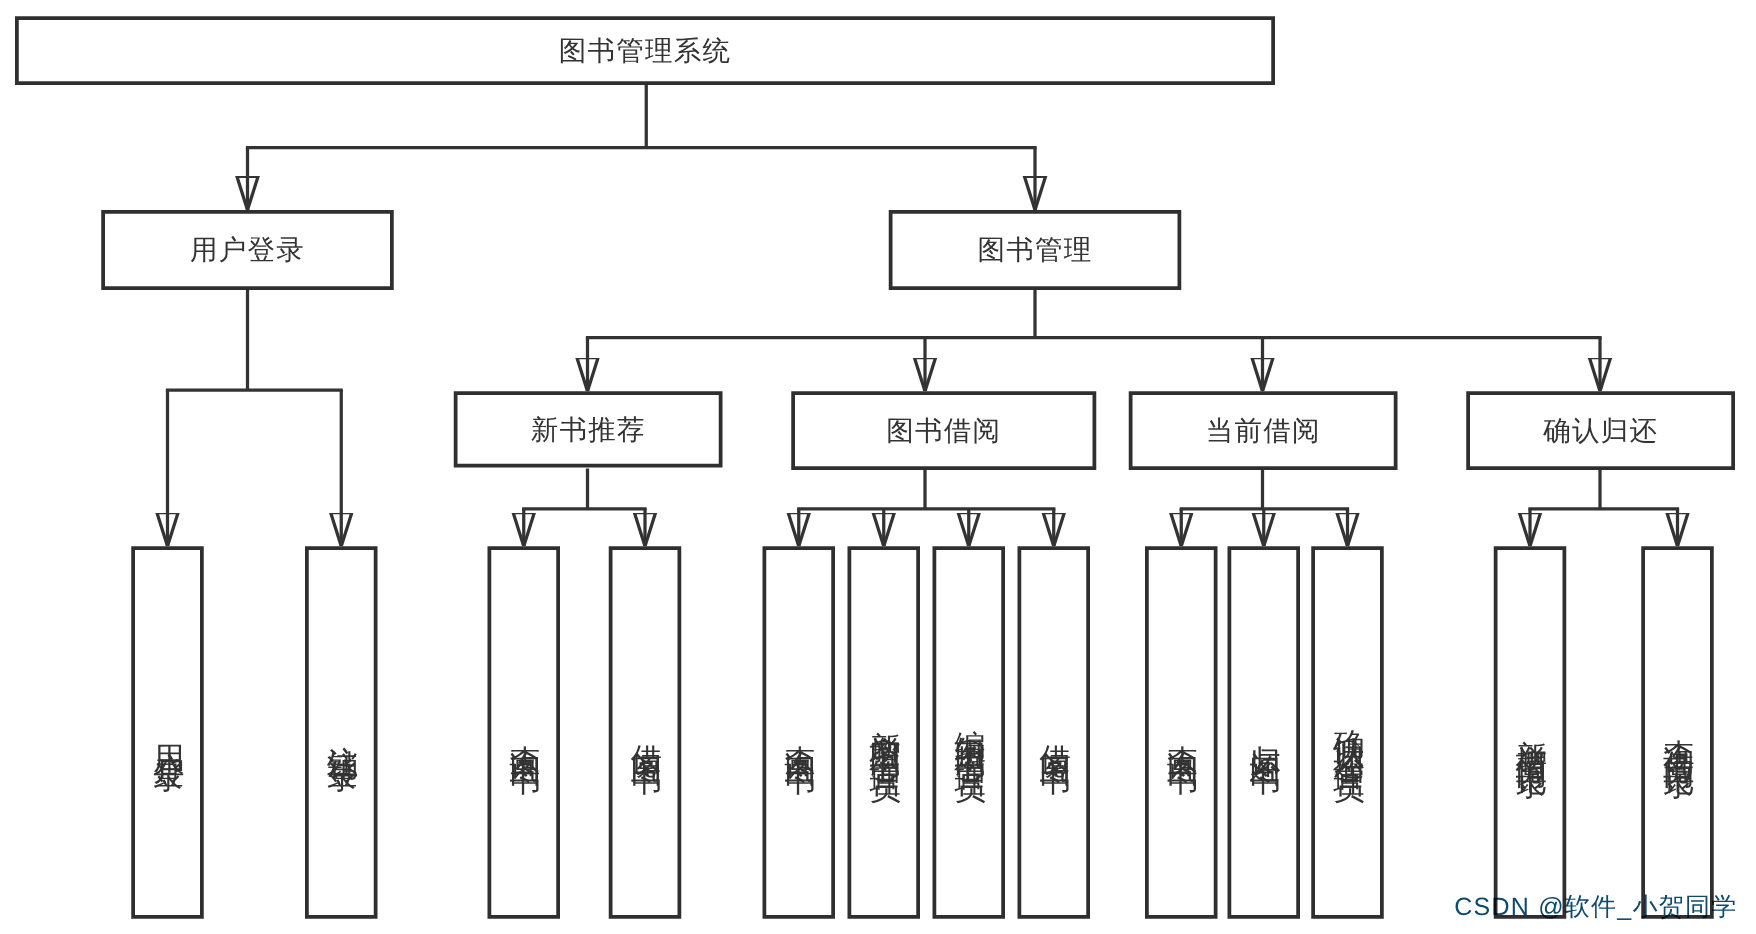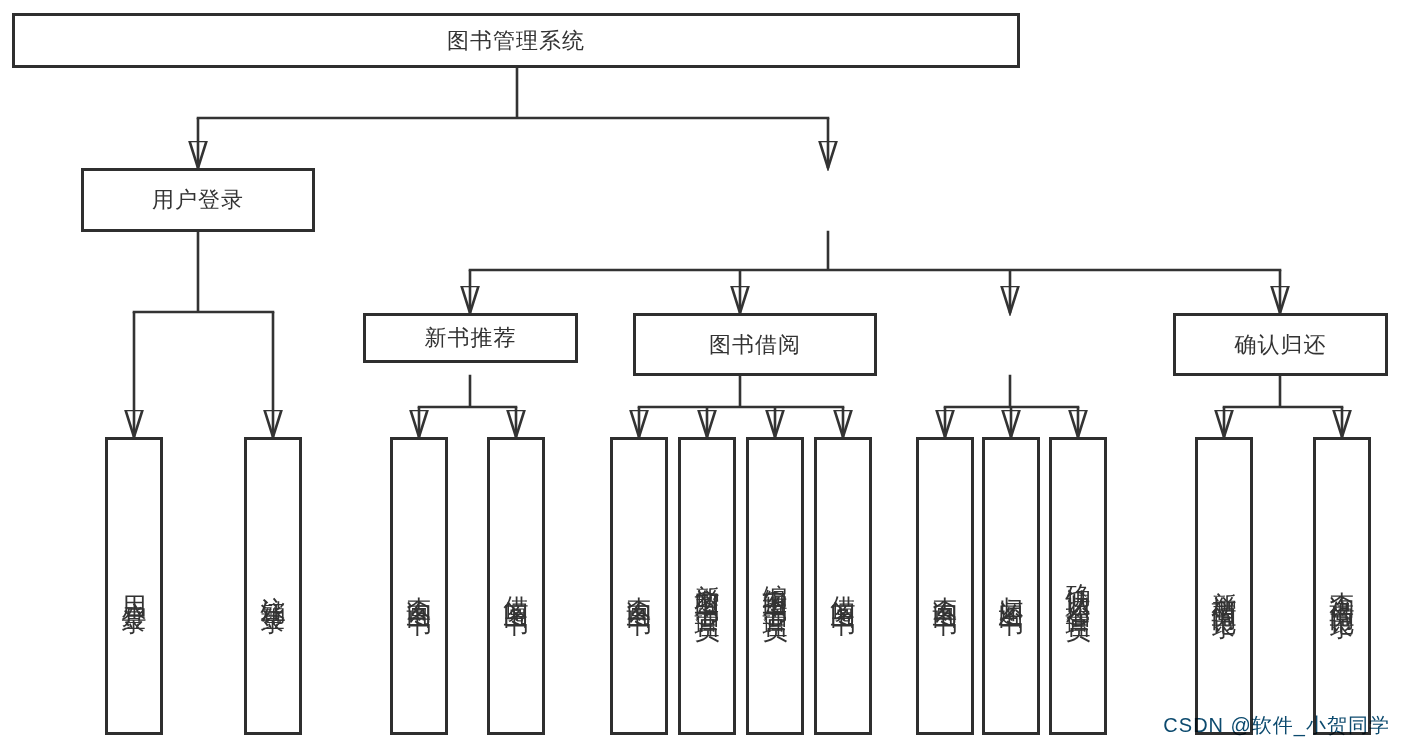--- a/index.html
+++ b/index.html
@@ -123,26 +123,32 @@
     </g>
   </svg>
 
   <div class="box" style="left:12px; top:13px; width:1008px; height:55px;">
     <span class="hlabel">图书管理系统</span>
   </div>
 
   <div class="box" style="left:81px; top:168px; width:234px; height:64px;">
     <span class="hlabel">用户登录</span>
   </div>
+  <div class="box" style="left:711px; top:168px; width:234px; height:64px;">
+    <span class="hlabel">图书管理</span>
+  </div>
 
-  <div class="box" style="left:363px; top:313px; width:215px; height:50px;">
+  <div class="box" style="left:363px; top:313px; width:215px; height:61px;">
     <span class="hlabel">新书推荐</span>
   </div>
   <div class="box" style="left:633px; top:313px; width:244px; height:63px;">
     <span class="hlabel">图书借阅</span>
+  </div>
+  <div class="box" style="left:903px; top:313px; width:215px; height:63px;">
+    <span class="hlabel">当前借阅</span>
   </div>
   <div class="box" style="left:1173px; top:313px; width:215px; height:63px;">
     <span class="hlabel">确认归还</span>
   </div>
 
   <div class="box vbox" style="left:105px; top:437px; width:58px; height:298px;">
     <span class="vlabel">用户登录</span>
   </div>
   <div class="box vbox" style="left:244px; top:437px; width:58px; height:298px;">
     <span class="vlabel">注销登录</span>

